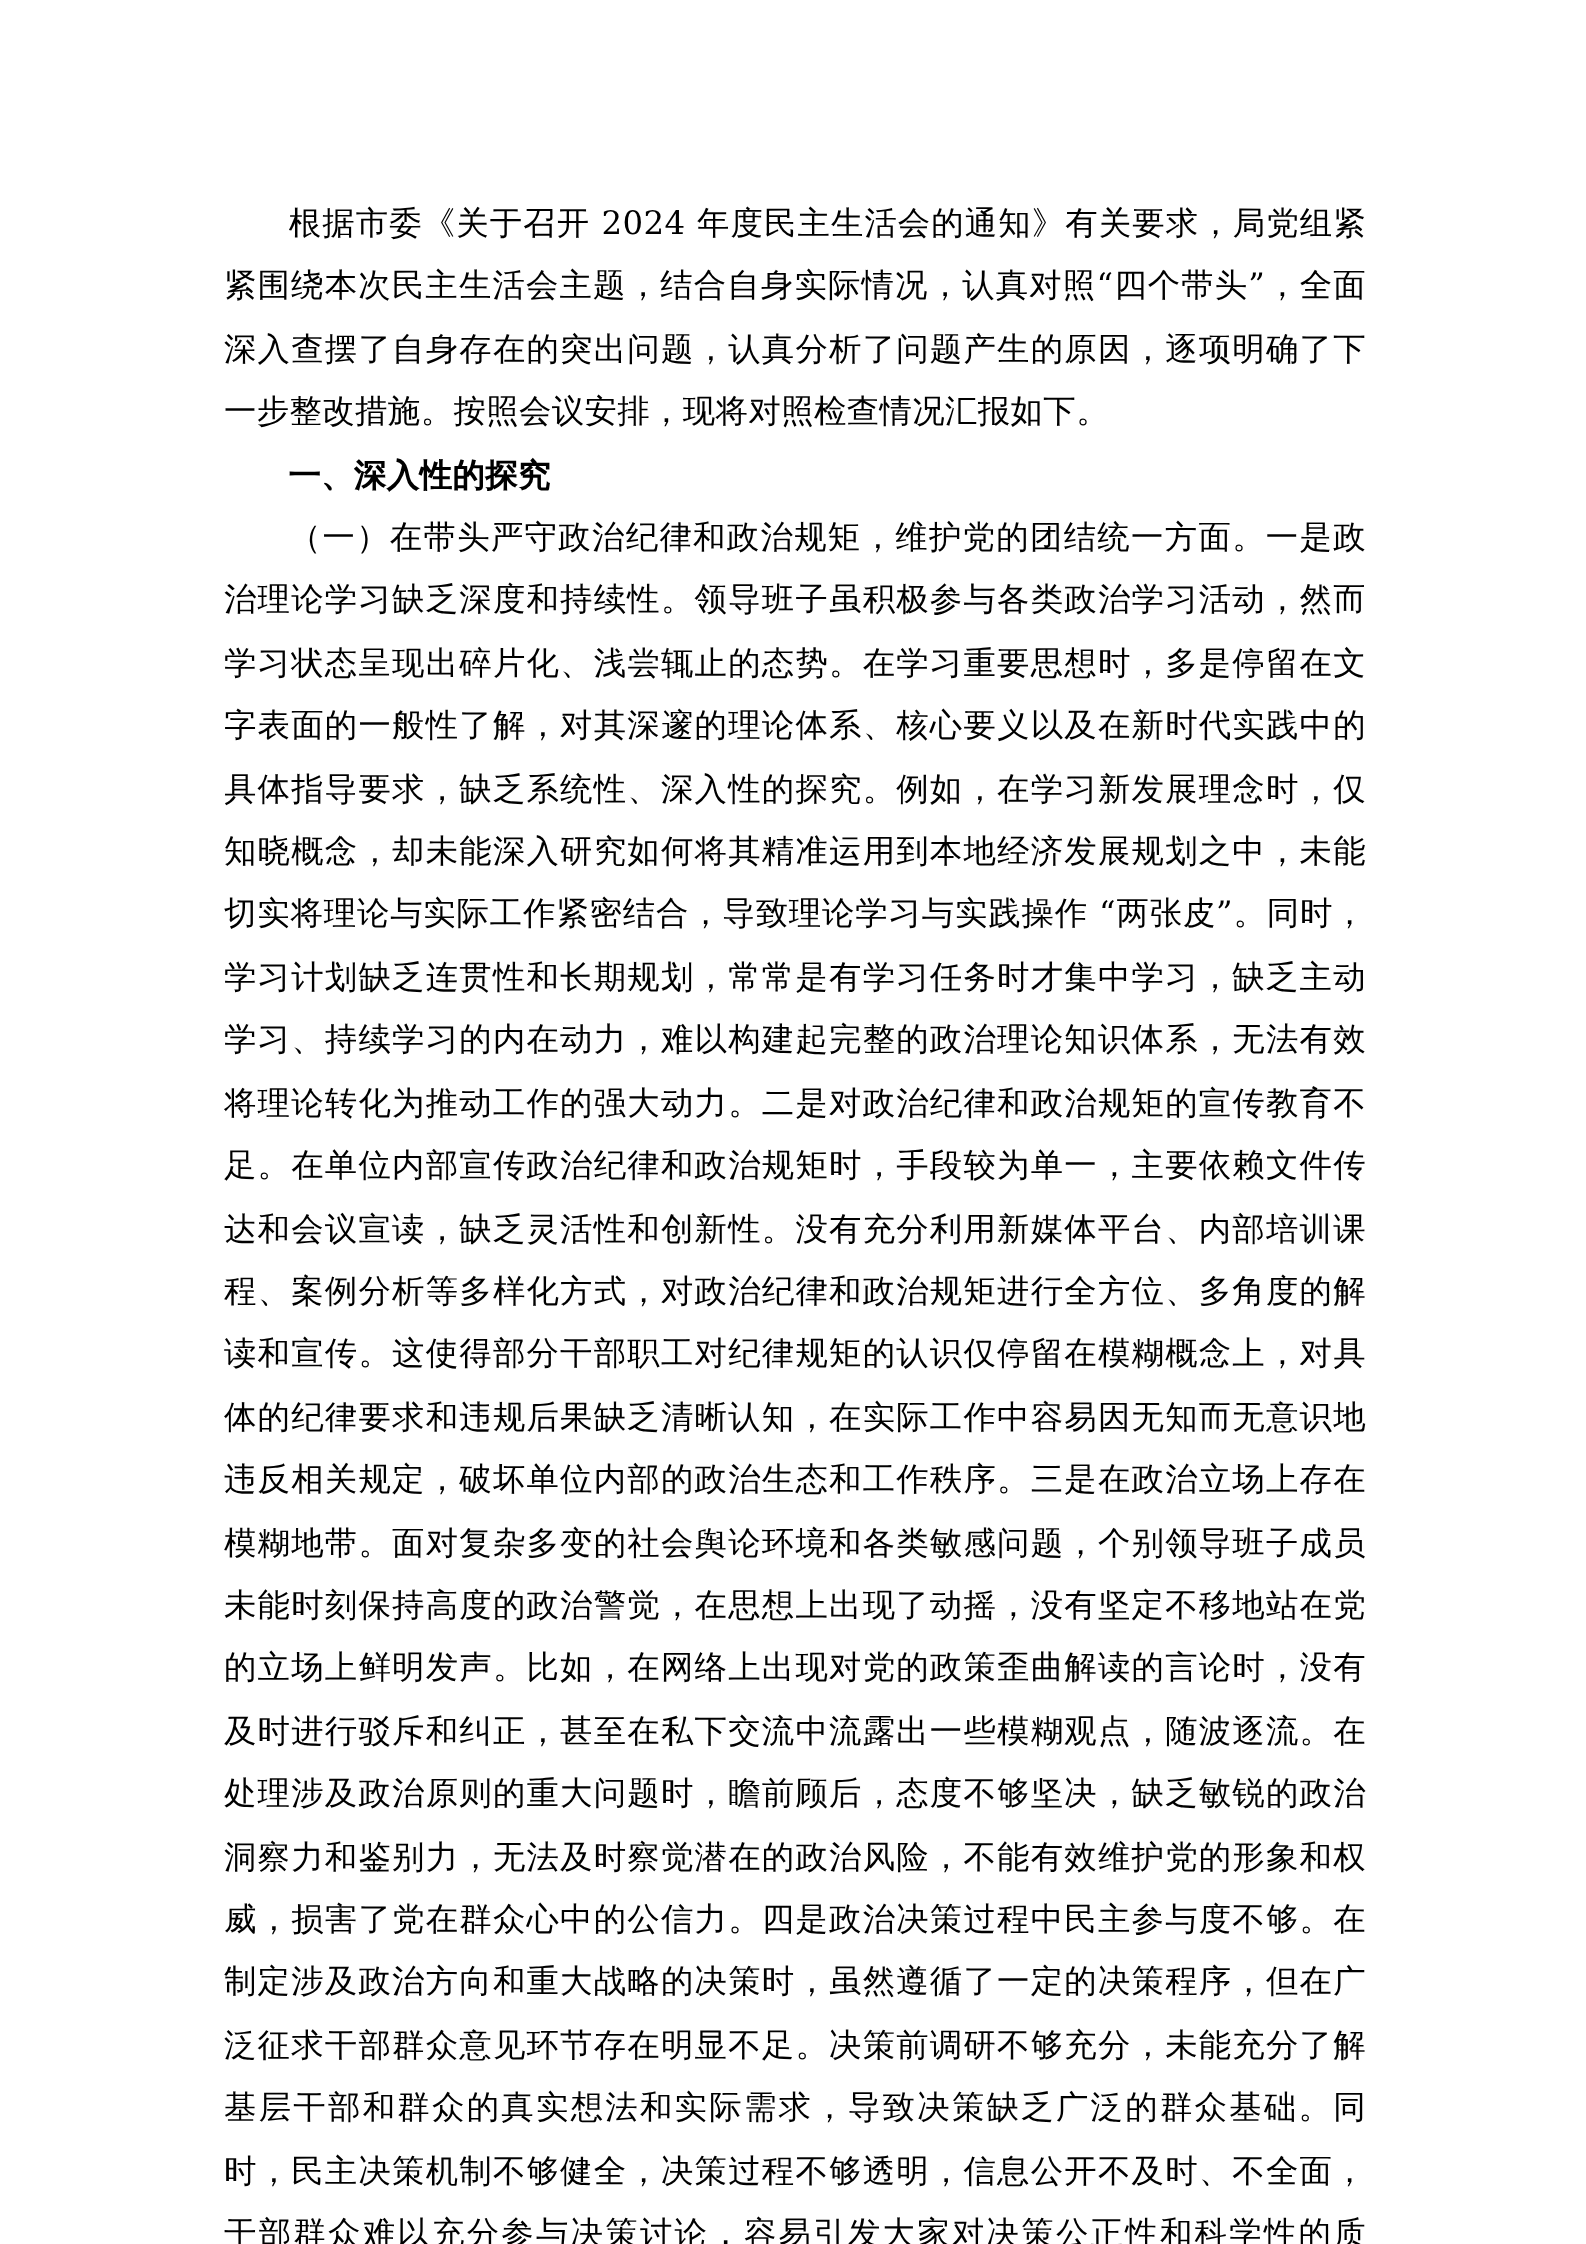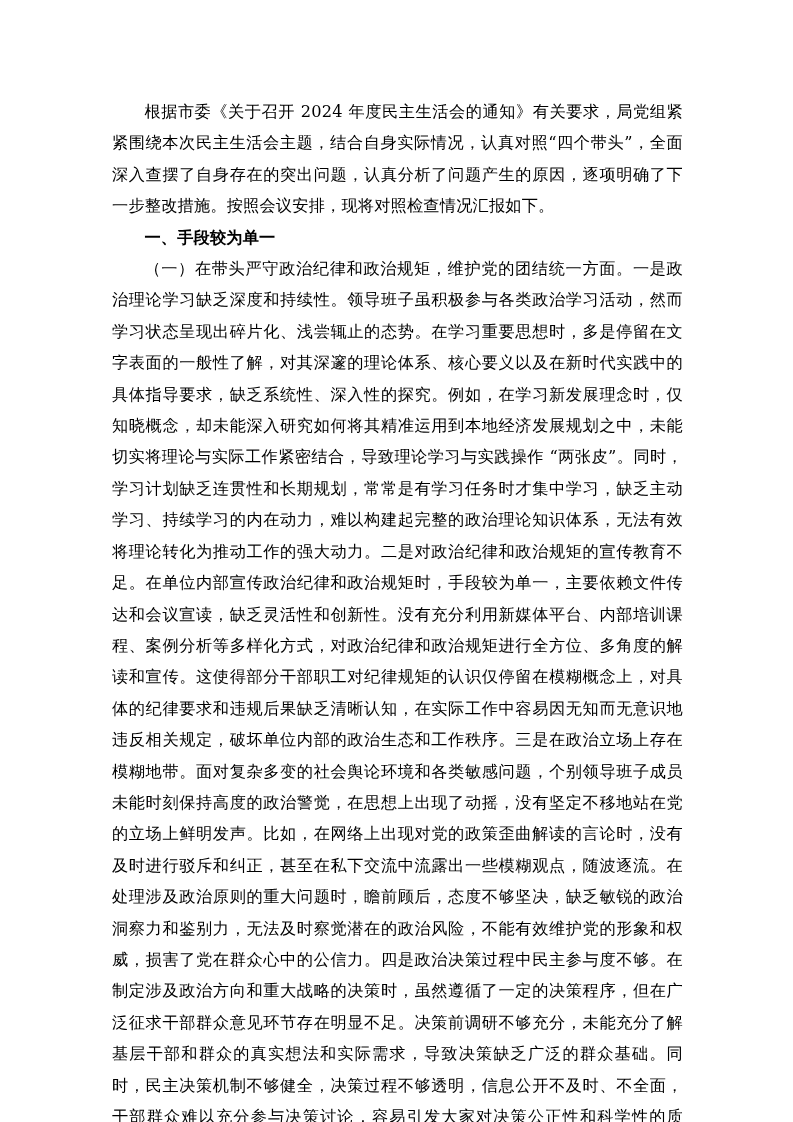--- a/index.html
+++ b/index.html
@@ -41,16 +41,16 @@
     text-indent: 2em;
     letter-spacing: 0.2px;
   }
 </style>
 </head>
 <body>
 
 <div class="page">
   <div class="doc-body">
     <p class="para">根据市委《关于召开 2024 年度民主生活会的通知》有关要求，局党组紧紧围绕本次民主生活会主题，结合自身实际情况，认真对照“四个带头”，全面深入查摆了自身存在的突出问题，认真分析了问题产生的原因，逐项明确了下一步整改措施。按照会议安排，现将对照检查情况汇报如下。</p>
-    <h2 class="heading">一、手段较为单一</h2>
+    <h2 class="heading">一、深入性的探究</h2>
     <p class="para">（一）在带头严守政治纪律和政治规矩，维护党的团结统一方面。一是政治理论学习缺乏深度和持续性。领导班子虽积极参与各类政治学习活动，然而学习状态呈现出碎片化、浅尝辄止的态势。在学习重要思想时，多是停留在文字表面的一般性了解，对其深邃的理论体系、核心要义以及在新时代实践中的具体指导要求，缺乏系统性、深入性的探究。例如，在学习新发展理念时，仅知晓概念，却未能深入研究如何将其精准运用到本地经济发展规划之中，未能切实将理论与实际工作紧密结合，导致理论学习与实践操作 “两张皮”。同时，学习计划缺乏连贯性和长期规划，常常是有学习任务时才集中学习，缺乏主动学习、持续学习的内在动力，难以构建起完整的政治理论知识体系，无法有效将理论转化为推动工作的强大动力。二是对政治纪律和政治规矩的宣传教育不足。在单位内部宣传政治纪律和政治规矩时，手段较为单一，主要依赖文件传达和会议宣读，缺乏灵活性和创新性。没有充分利用新媒体平台、内部培训课程、案例分析等多样化方式，对政治纪律和政治规矩进行全方位、多角度的解读和宣传。这使得部分干部职工对纪律规矩的认识仅停留在模糊概念上，对具体的纪律要求和违规后果缺乏清晰认知，在实际工作中容易因无知而无意识地违反相关规定，破坏单位内部的政治生态和工作秩序。三是在政治立场上存在模糊地带。面对复杂多变的社会舆论环境和各类敏感问题，个别领导班子成员未能时刻保持高度的政治警觉，在思想上出现了动摇，没有坚定不移地站在党的立场上鲜明发声。比如，在网络上出现对党的政策歪曲解读的言论时，没有及时进行驳斥和纠正，甚至在私下交流中流露出一些模糊观点，随波逐流。在处理涉及政治原则的重大问题时，瞻前顾后，态度不够坚决，缺乏敏锐的政治洞察力和鉴别力，无法及时察觉潜在的政治风险，不能有效维护党的形象和权威，损害了党在群众心中的公信力。四是政治决策过程中民主参与度不够。在制定涉及政治方向和重大战略的决策时，虽然遵循了一定的决策程序，但在广泛征求干部群众意见环节存在明显不足。决策前调研不够充分，未能充分了解基层干部和群众的真实想法和实际需求，导致决策缺乏广泛的群众基础。同时，民主决策机制不够健全，决策过程不够透明，信息公开不及时、不全面，干部群众难以充分参与决策讨论，容易引发大家对决策公正性和科学性的质疑，影响决策的顺利实施和工作推进。</p>
   </div>
 </div>
 
 </body></html>

